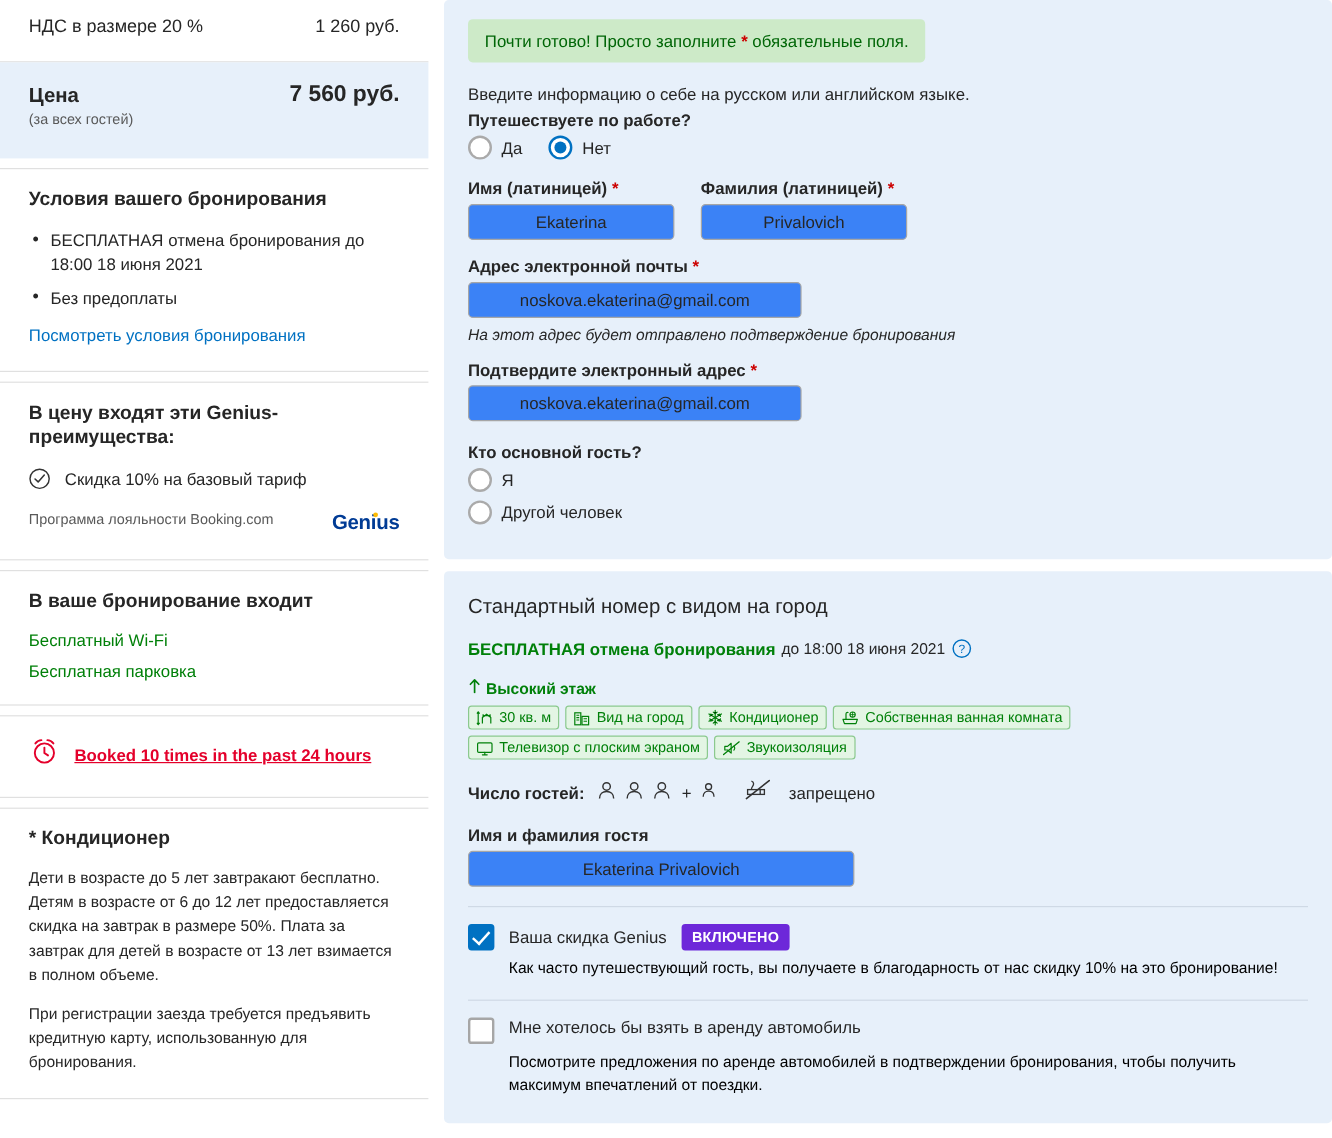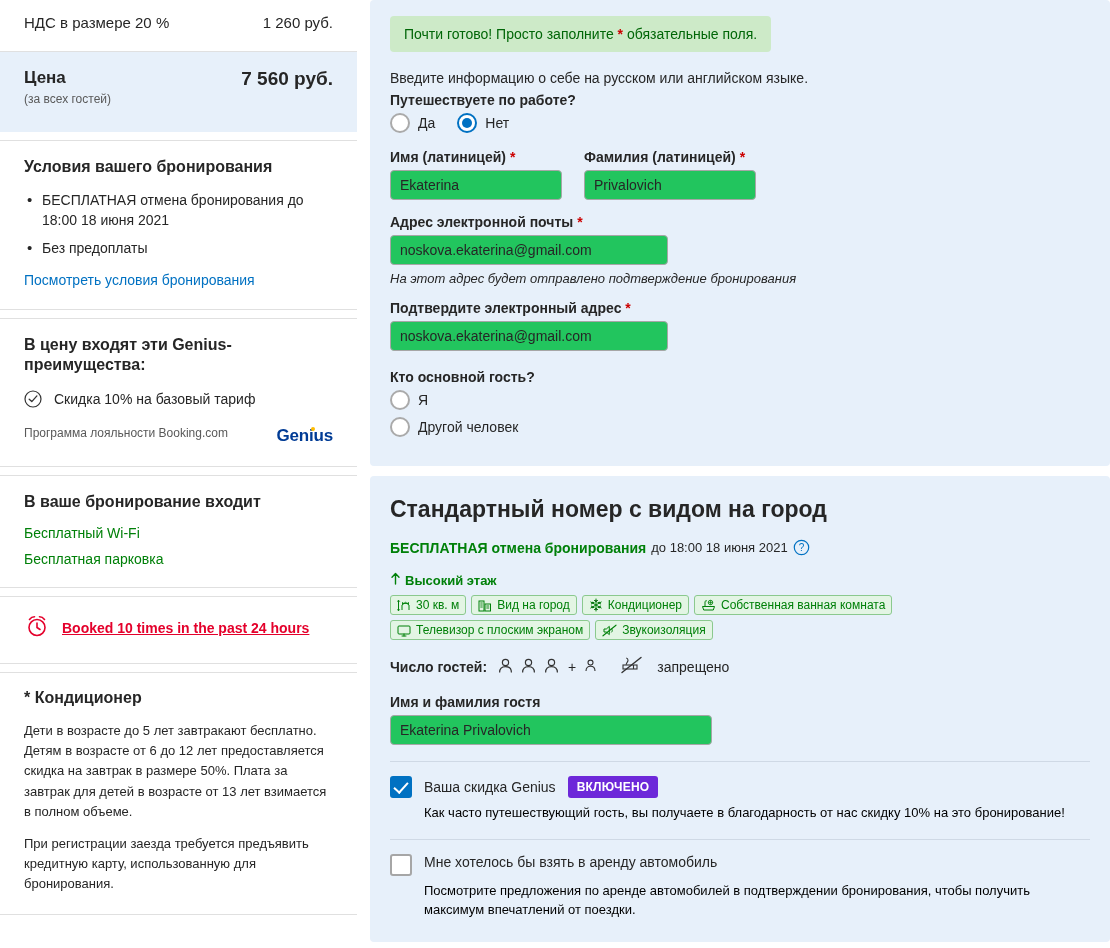--- a/index.html
+++ b/index.html
@@ -19,21 +19,21 @@
     border-top: 1px solid #e0e0e0;
     border-bottom: 1px solid #e0e0e0;
     padding: 16px 24px 20px 24px;
     margin-bottom: 8px;
   }
   .card.first { border-top: none; padding-top: 14px; margin-bottom: 0; }
   .card.price-card {
     background: #e7f0fa; border: none;
     padding: 16px 24px 26px 24px; margin-bottom: 8px;
   }
-  .row-line { display: flex; justify-content: space-between; align-items: flex-start; }
+  .row-line { display: flex; justify-content: space-between; align-items: flex-end; }
   .vat-label { font-size: 15px; color: #262626; }
   .vat-value { font-size: 15px; color: #262626; }
   .price-label { font-size: 17px; font-weight: bold; color: #262626; }
   .price-value { font-size: 19px; font-weight: bold; color: #262626; }
   .price-sub { font-size: 12px; color: #595959; margin-top: 2px; }
 
   .card-title { font-size: 16px; font-weight: bold; color: #262626; margin-bottom: 12px; line-height: 1.3; }
   .card-title.wide { max-width: 250px; }
   ul.cond { list-style: none; margin: 0 0 12px 0; }
   ul.cond li { position: relative; padding-left: 18px; font-size: 14px; line-height: 1.45; color: #262626; margin-bottom: 8px; }
@@ -85,30 +85,30 @@
     background: #0071c2; left: 3px; top: 3px;
   }
   .radio-label { font-size: 14px; color: #262626; }
 
   .radio-col { display: block; }
   .radio-col .radio-item { margin-bottom: 7px; }
 
   .fields-row { display: flex; gap: 22px; margin-bottom: 14px; }
   .field-col { display: flex; flex-direction: column; }
   .text-input {
-    background: #22c55e; border: 1px solid #a6a6a6; border-radius: 4px;
+    background: #3b82f6; border: 1px solid #a6a6a6; border-radius: 4px;
     font-family: "Liberation Sans", sans-serif; font-size: 14px; color: #262626;
-    padding: 7px 9px; height: 30px; outline: none;
+    padding: 7px 9px; height: 30px; outline: none; text-align: center;
   }
   .w-name { width: 172px; }
   .w-email { width: 278px; }
   .w-guest { width: 322px; }
   .hint-italic { font-size: 13px; font-style: italic; color: #262626; margin: 6px 0 14px 0; }
 
-  .room-title { font-size: 23px; font-weight: bold; color: #262626; margin-bottom: 16px; }
+  .room-title { font-size: 17px; font-weight: normal; color: #262626; margin-bottom: 16px; }
   .cancel-line { font-size: 14px; margin-bottom: 16px; display: flex; align-items: center; gap: 5px; flex-wrap: wrap; }
   .cancel-strong { color: #008009; font-weight: bold; font-size: 14px; }
   .cancel-rest { color: #262626; font-size: 13px; }
   .help-icon { width: 17px; height: 17px; display: inline-block; vertical-align: middle; }
 
   .high-floor { font-size: 13px; font-weight: bold; color: #008009; margin-bottom: 7px; display: flex; align-items: center; gap: 4px; }
   .badges { display: flex; flex-wrap: wrap; gap: 5px; max-width: 530px; margin-bottom: 16px; }
   .badge {
     display: flex; align-items: center; gap: 5px;
     background: #e3f5e4; border: 1px solid #8bc98e; border-radius: 3px;

